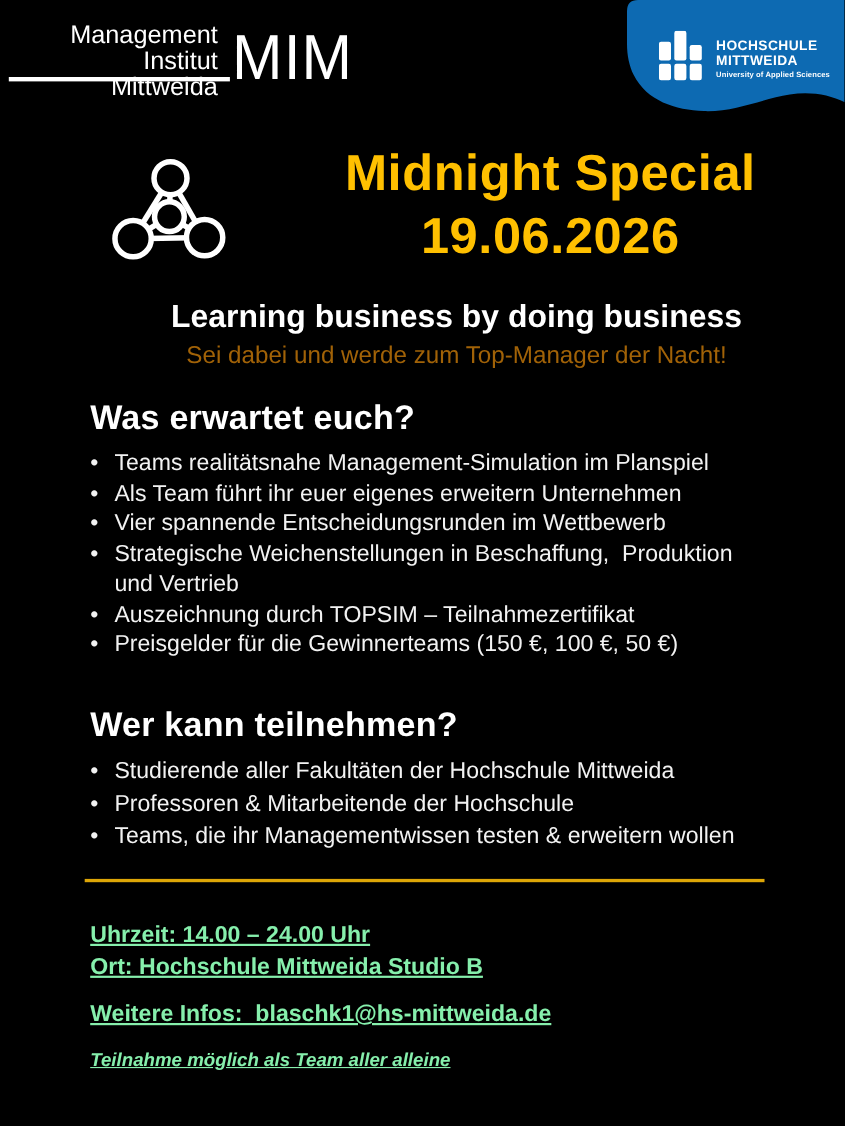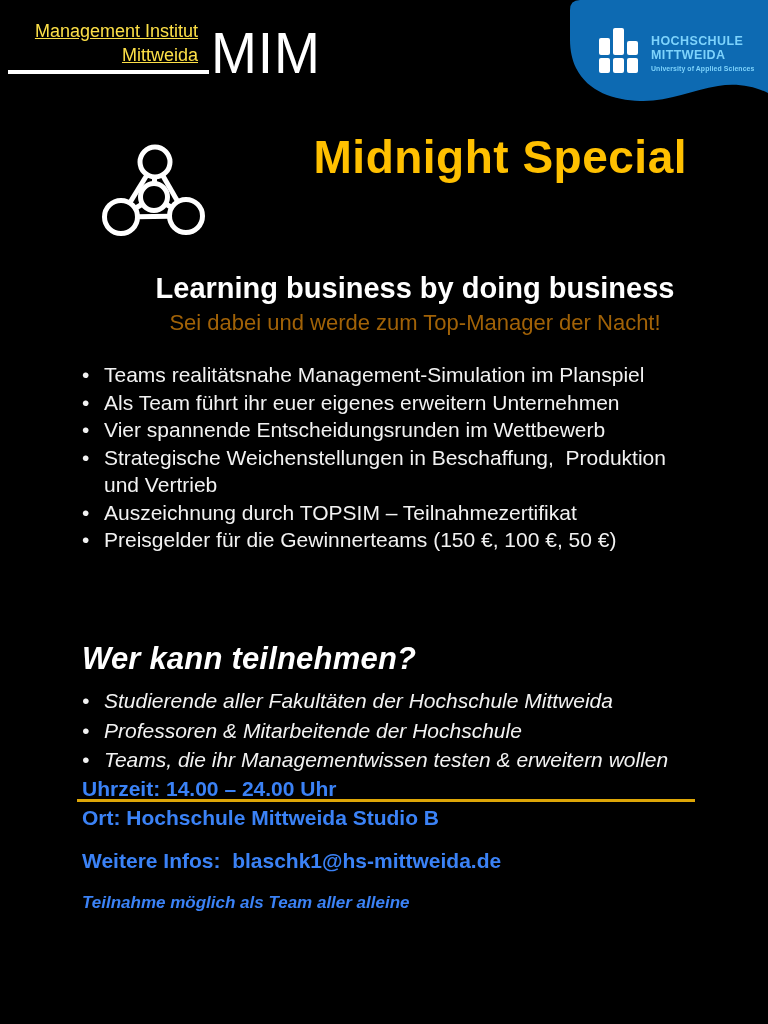--- a/index.html
+++ b/index.html
@@ -9,62 +9,62 @@
     height: 1024px;
     background: #000000;
     overflow: hidden;
     font-family: "Liberation Sans", sans-serif;
     color: #f4f4f4;
   }
 
   
   .mim-logo { position: absolute; left: 8px; top: 16px; width: 320px; height: 80px; }
   .mim-text { position: absolute; left: 0; top: 4px; width: 190px; text-align: right;
-              color: #fde047; font-size: 18px; line-height: 23.5px; font-weight: 400; text-decoration: underline; }
+              color: #ffffff; font-size: 23px; line-height: 23.5px; font-weight: 400; }
   .mim-underline { position: absolute; left: 0; top: 54px; width: 201px; height: 3.5px; background: #fff; }
   .mim-acronym { position: absolute; left: 203px; top: 14px; color: #fff;
                  font-size: 58px; line-height: 46px; font-weight: 400;
                  transform: scaleX(0.95); transform-origin: left top; letter-spacing: 1px; }
 
   
   .hsmw-banner { position: absolute; right: 0; top: 0; width: 198px; height: 112px; }
   .hsmw-banner svg.wave { position: absolute; left: 0; top: 0; }
   .hsmw-content { position: absolute; left: 0; top: 0; width: 198px; height: 112px; }
   .hsmw-bars { position: absolute; left: 29px; top: 28px; }
-  .hsmw-textblock { position: absolute; left: 81px; top: 35px; color: #7dd3fc; }
+  .hsmw-textblock { position: absolute; left: 81px; top: 35px; color: #ffffff; }
   .hsmw-name { font-size: 12.5px; font-weight: 700; line-height: 13.5px; letter-spacing: 0.4px; }
   .hsmw-sub { font-size: 6.9px; font-weight: 600; margin-top: 2.5px; letter-spacing: 0.1px; }
 
   
   .hero-icon { position: absolute; left: 100px; top: 142px; }
   .hero-title { position: absolute; right: 81px; top: 129px; text-align: center;
                 color: #FFC000; font-size: 46px; font-weight: 800; line-height: 57px;
                 letter-spacing: 0.5px; }
 
   
   .tagline { position: absolute; left: 15px; top: 272px; width: 768px; text-align: center; margin-left: 16px; }
   .tagline-headline { font-size: 29px; font-weight: 700; color: #fff; line-height: 33px; }
   .tagline-subline  { font-size: 22px; font-weight: 400; color: #a16207; line-height: 26px; margin-top: 5px; }
 
   
   .section { position: absolute; left: 82px; width: 618px; }
   .section-expect { top: 361px; }
-  .section-who    { top: 640px; font-style: italic; }
+  .section-who    { top: 640px; }
   .section h2 { margin: 0 0 9px 0; font-size: 31px; font-weight: 700; color: #fff;
                 line-height: 37px; letter-spacing: 0.2px; }
   ul.bullets { list-style: none; margin: 0; padding: 0; font-size: 21px; color: #f2f2f2; }
   .section-expect ul.bullets li { line-height: 27.5px; }
   .section-who    ul.bullets li { line-height: 29.5px; }
   ul.bullets li { display: flex; }
   .bullet-marker { flex: 0 0 22px; }
   .bullet-text { flex: 1; white-space: pre-wrap; }
 
   
   .divider { position: absolute; left: 77px; top: 799px; width: 618px; height: 2.5px; background: #dda607; }
-  .details { position: absolute; left: 82px; top: 774px; color: #3b82f6; }
+  .details { position: absolute; left: 82px; top: 835px; color: #86efac; text-decoration: underline; }
   .detail-line { font-size: 21px; font-weight: 700; line-height: 29px; white-space: pre-wrap; }
   .detail-info { margin-top: 14px; }
   .detail-note { margin-top: 17px; font-size: 17px; font-weight: 700; font-style: italic; line-height: 22px; }
 </style>
 </head>
 <body>
 
 <div class="poster">
 
   <div class="mim-logo">
@@ -109,28 +109,30 @@
       <line x1="54" y1="55" x2="86" y2="74"></line>
       <circle cx="55" cy="20" r="15" fill="#000000"></circle>
       <circle cx="54" cy="55" r="13.5" fill="#000000"></circle>
       <circle cx="21" cy="75" r="16.5" fill="#000000"></circle>
       <circle cx="86" cy="74" r="16.5" fill="#000000"></circle>
     </g>
   </svg>
 
   <div class="hero-title">
     <div>Midnight Special</div>
+    <div>19.06.2026</div>
   </div>
 
   <div class="tagline">
     <div class="tagline-headline">Learning business by doing business</div>
     <div class="tagline-subline">Sei dabei und werde zum Top-Manager der Nacht!</div>
   </div>
 
   <div class="section section-expect">
+    <h2>Was erwartet euch?</h2>
     <ul class="bullets">
       <li>
         <span class="bullet-marker">•</span>
         <span class="bullet-text">Teams realitätsnahe Management-Simulation im Planspiel</span>
       </li>
       <li>
         <span class="bullet-marker">•</span>
         <span class="bullet-text">Als Team führt ihr euer eigenes erweitern Unternehmen</span>
       </li>
       <li>

